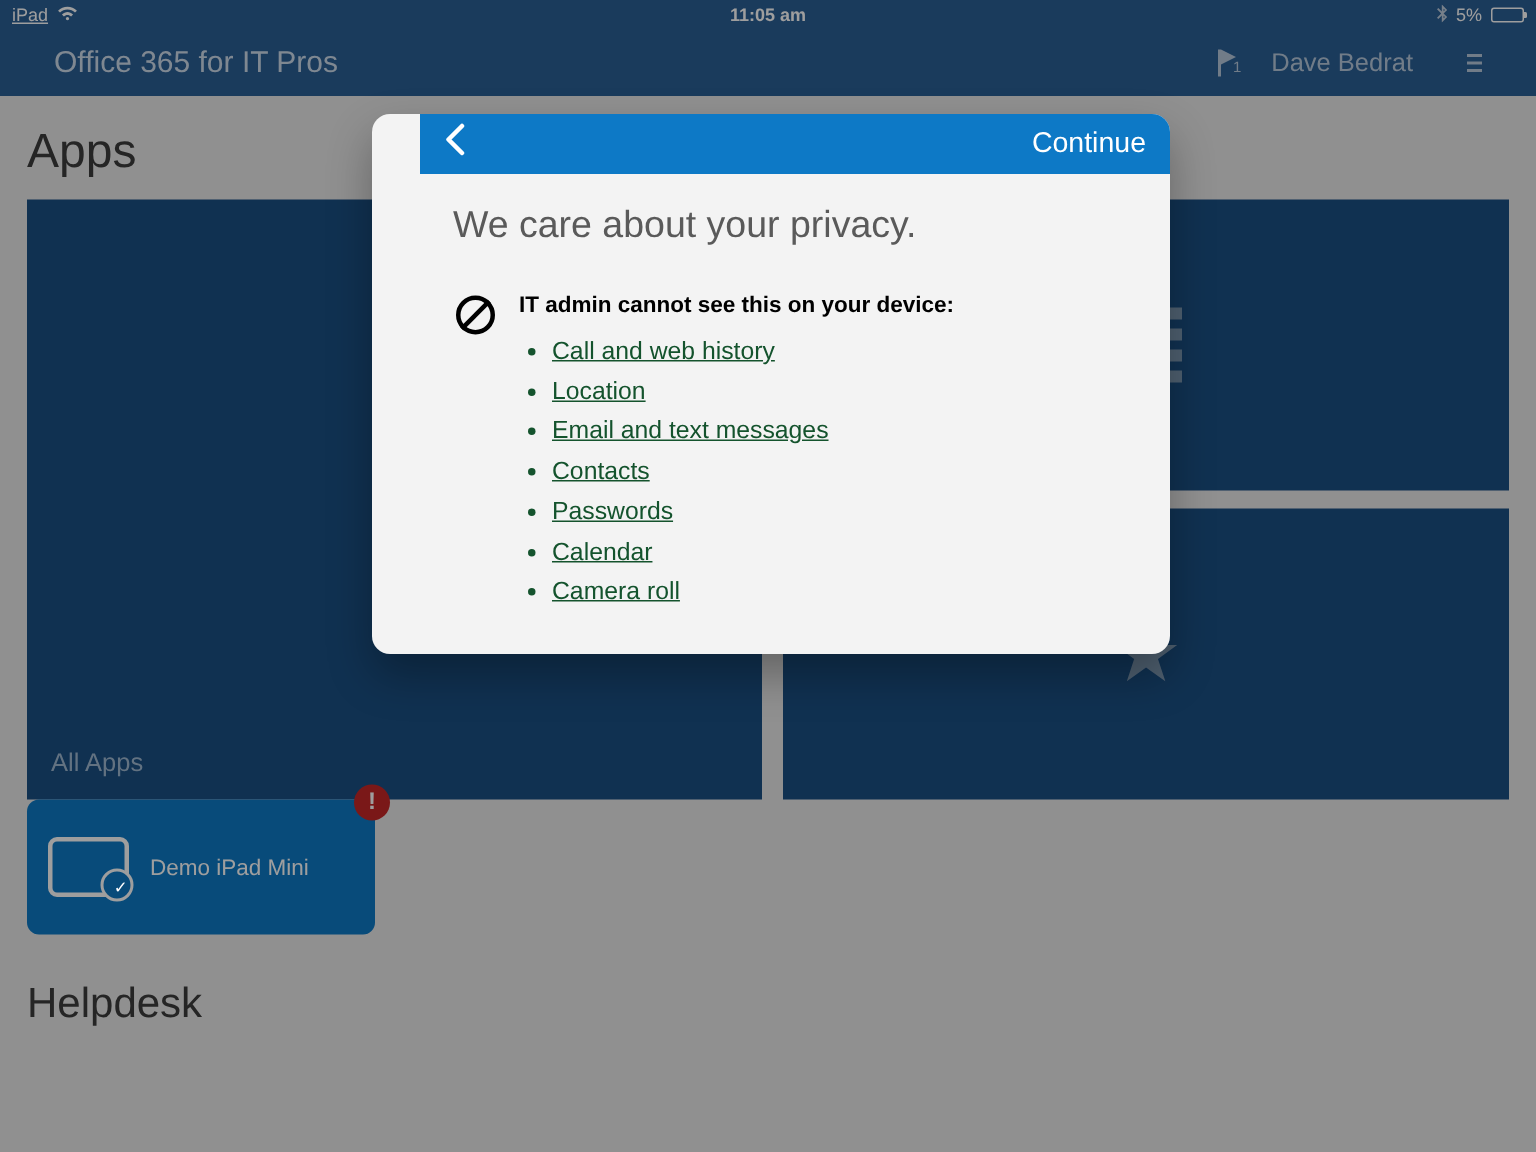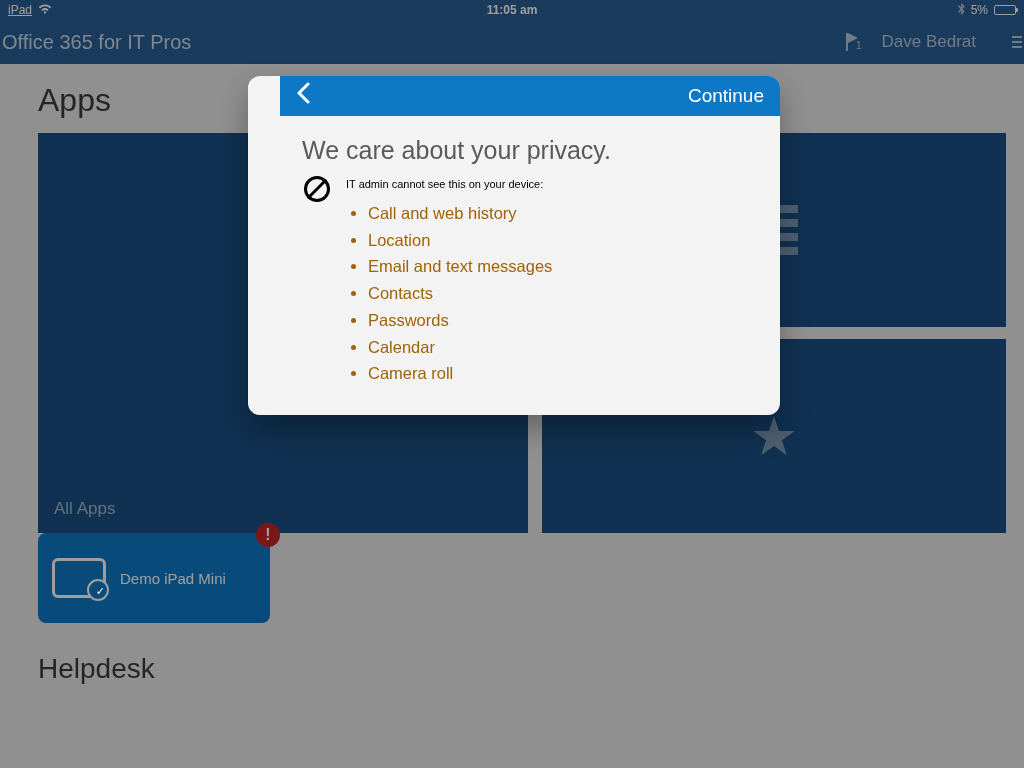--- a/index.html
+++ b/index.html
@@ -9,35 +9,35 @@
   
   .status-bar { height: 20px; background: #2b5f95; color: #fff; display: flex; align-items: center; font-size: 12px; padding: 0 8px; }
   .status-left { display: flex; gap: 6px; align-items: flex-start; text-decoration: underline; }
   .status-center { position: absolute; left: 50%; transform: translateX(-50%); font-weight: 600; }
   .status-right { margin-left: auto; display: flex; gap: 6px; align-items: center; }
   .battery { width: 22px; height: 10px; border: 1px solid #fff; border-radius: 2px; position: relative; }
   .battery::after { content: ""; position: absolute; right: -3px; top: 2px; width: 2px; height: 4px; background: #fff; border-radius: 0 1px 1px 0; }
   .battery .fill { background: #fff; height: 100%; }
 
   
-  .app-header { height: 44px; background: #2b5f95; color: #c8d7e6; display: flex; align-items: center; padding: 0 2px; font-size: 20px; }
+  .app-header { height: 44px; background: #2b5f95; color: #c8d7e6; display: flex; align-items: center; padding: 0 36px; font-size: 20px; }
   .app-header .title { color: #cddbeb; font-weight: 400; }
   .header-right { margin-left: auto; display: flex; align-items: center; gap: 14px; font-size: 17px; color: #b6c9dc; }
   .flag-icon { width: 18px; height: 18px; position: relative; }
   .flag-icon::before { content: ""; position: absolute; left: 2px; top: 0; width: 2px; height: 18px; background: #b6c9dc; }
   .flag-icon .tri { position: absolute; left: 4px; top: 0; width: 0; height: 0; border-top: 5px solid transparent; border-bottom: 5px solid transparent; border-left: 10px solid #b6c9dc; }
   .flag-count { font-size: 10px; position: relative; top: 7px; left: -6px; }
   .user-icon { width: 18px; height: 18px; position: relative; }
   .user-icon .head { width: 8px; height: 8px; border-radius: 50%; background: #b6c9dc; margin: 0 auto; }
   .user-icon .body { width: 14px; height: 8px; border-radius: 7px 7px 0 0; background: #b6c9dc; margin: 1px auto 0; }
   .menu-lines { display: flex; flex-direction: column; gap: 3px; }
   .menu-lines span { width: 10px; height: 2px; background: #b6c9dc; display: block; }
 
   
-  .main { position: relative; padding: 18px; height: calc(768px - 64px); margin-left: 20px; }
+  .main { position: relative; padding: 18px; height: calc(768px - 64px); }
   .main h1 { font-size: 32px; font-weight: 400; color: #3d3d3d; margin-bottom: 14px; }
   .tiles-row { display: flex; gap: 14px; }
   .tile-big { width: 490px; height: 400px; background: #1a4f84; color: #9fb8d0; position: relative; }
   .tile-big .label { position: absolute; left: 16px; bottom: 14px; font-size: 17px; }
   .tile-stack { display: flex; flex-direction: column; gap: 12px; flex: 1; }
   .tile-small { height: 194px; background: #1a4f84; position: relative; display: flex; align-items: center; justify-content: center; }
   .list-icon { display: flex; flex-direction: column; gap: 6px; }
   .list-icon .row { display: flex; gap: 6px; }
   .list-icon .sq { width: 8px; height: 8px; background: #7f9ab4; }
   .list-icon .bar { width: 34px; height: 8px; background: #7f9ab4; }
@@ -54,31 +54,31 @@
 
   
   .dim { position: absolute; inset: 0; background: rgba(0,0,0,0.38); }
 
   
   .modal { position: absolute; left: 248px; top: 76px; width: 532px; background: #f3f3f3; border-radius: 12px; box-shadow: 0 14px 30px rgba(0,0,0,0.3); overflow: hidden; padding-left: 32px; }
   .modal-bar { height: 40px; background: #0d79c6; display: flex; align-items: center; padding: 0 16px; }
   .modal-bar .back { color: #fff; font-size: 24px; font-weight: 300; cursor: pointer; }
   .modal-bar .cont { margin-left: auto; color: #fff; font-size: 19px; cursor: pointer; }
   .modal-body { padding: 20px 22px 28px; }
-  .modal-body h2 { font-size: 25px; font-weight: 400; color: #5a5a5a; margin-bottom: 9px; }
+  .modal-body h2 { font-size: 25px; font-weight: 400; color: #5a5a5a; margin-bottom: 30px; }
   .priv-sec { display: flex; gap: 14px; margin-bottom: 20px; }
   .priv-sec:last-child { margin-bottom: 0; }
   .priv-sec .ico { width: 30px; flex-shrink: 0; display: flex; justify-content: center; padding-top: 2px; }
   .prohibit { width: 26px; height: 26px; border: 3px solid #000; border-radius: 50%; position: relative; }
   .prohibit::after { content: ""; position: absolute; left: 50%; top: 50%; width: 26px; height: 3px; background: #000; transform: translate(-50%, -50%) rotate(-45deg); }
   .person-ico .h { width: 12px; height: 12px; border-radius: 50%; background: #000; margin: 0 auto; }
   .person-ico .b { width: 22px; height: 12px; border-radius: 11px 11px 0 0; background: #000; margin: 2px auto 0; }
-  .priv-sec .content strong { font-size: 11px; font-weight: 400; }
+  .priv-sec .content strong { font-size: 15px; font-weight: 700; }
   .priv-sec ul { list-style: disc; margin: 8px 0 0 22px; }
-  .priv-sec li { font-size: 16.5px; line-height: 1.62; color: #a16207; }
+  .priv-sec li { font-size: 16.5px; line-height: 1.62; color: #14532d; text-decoration: underline; }
 </style>
 </head>
 <body>
 
 <div class="status-bar">
   <div class="status-left">
     <span>iPad</span>
     <span>
       <svg width="14" height="10" viewBox="0 0 14 10">
           <path d="M7 9.5c.6 0 1.1-.5 1.1-1.1S7.6 7.3 7 7.3 5.9 7.8 5.9 8.4 6.4 9.5 7 9.5zM3.3 5.7l1.3 1.3C5.2 6.4 6.1 6 7 6s1.8.4 2.4 1l1.3-1.3C9.6 4.6 8.3 4 7 4S4.4 4.6 3.3 5.7zM.7 3.1 2 4.4C3.3 3.1 5.1 2.3 7 2.3s3.7.8 5 2.1l1.3-1.3C11.6 1.4 9.4.5 7 .5S2.4 1.4.7 3.1z" fill="#fff"></path>

